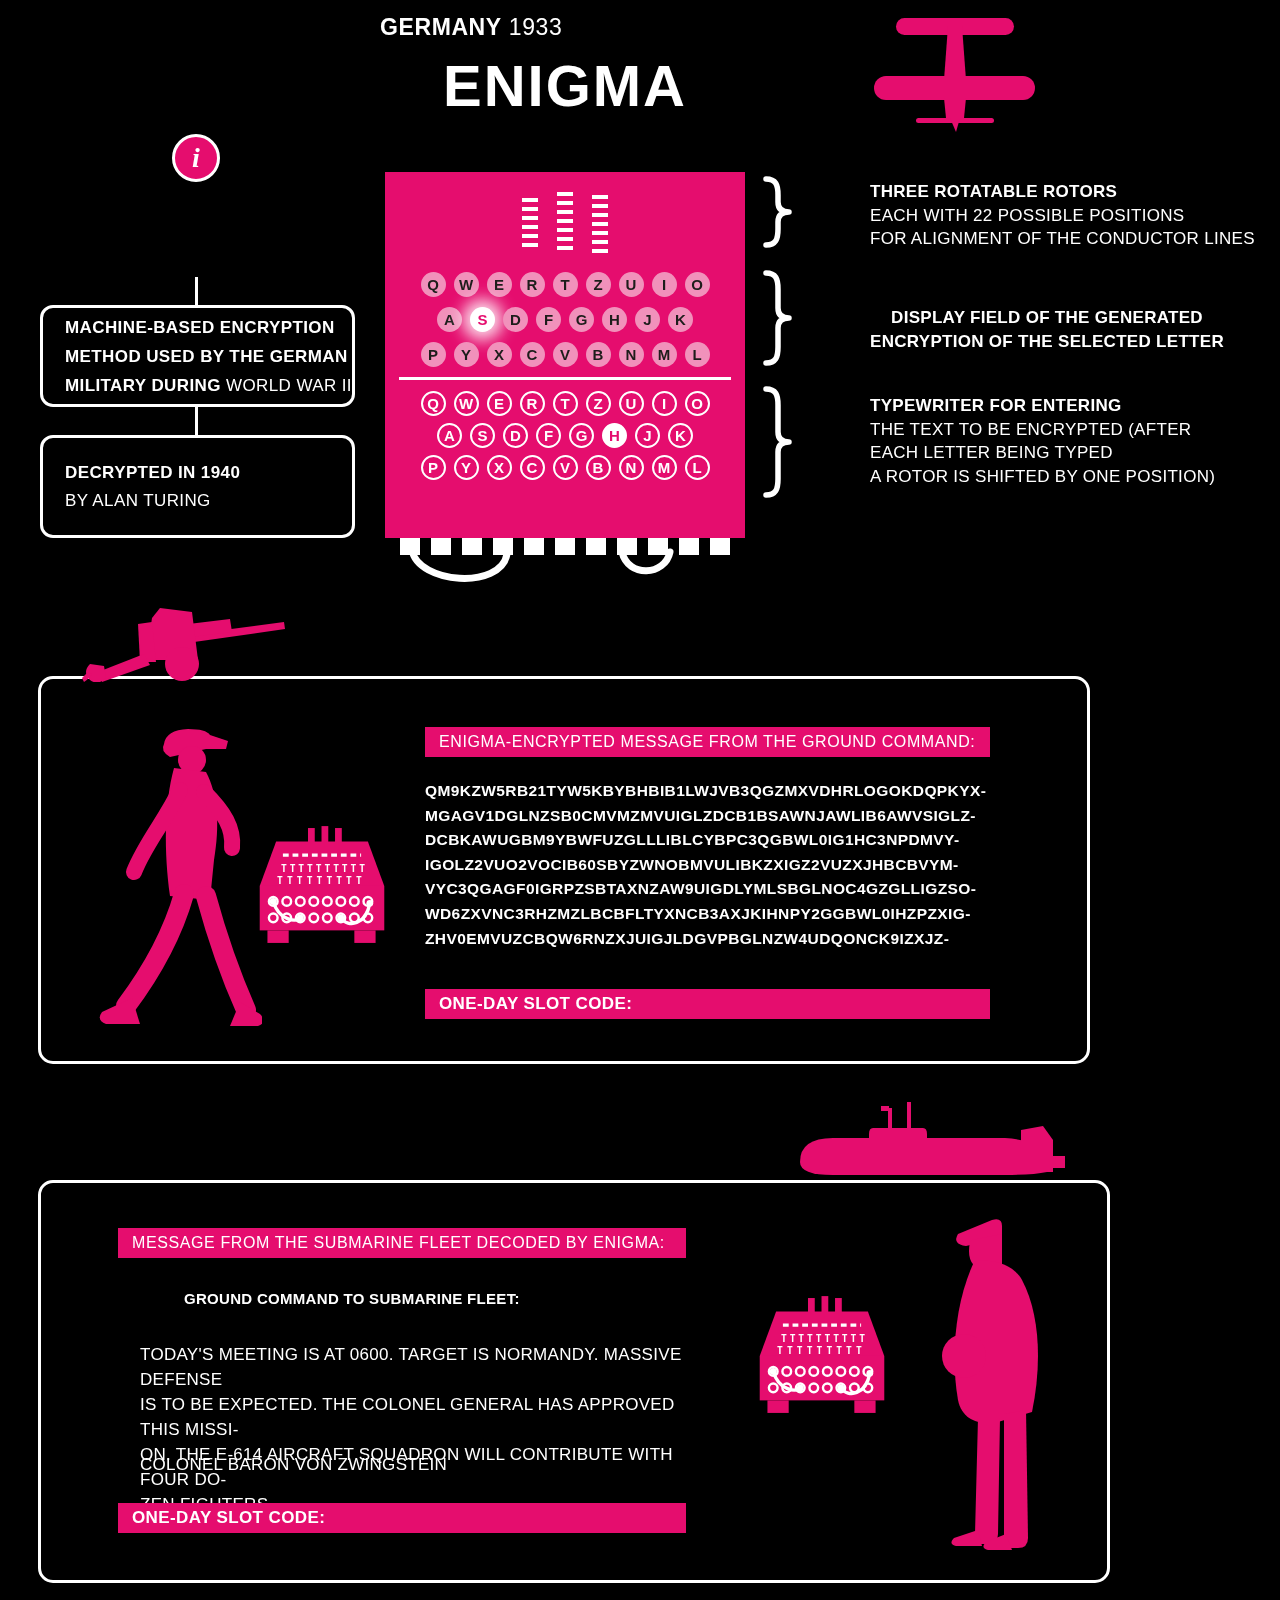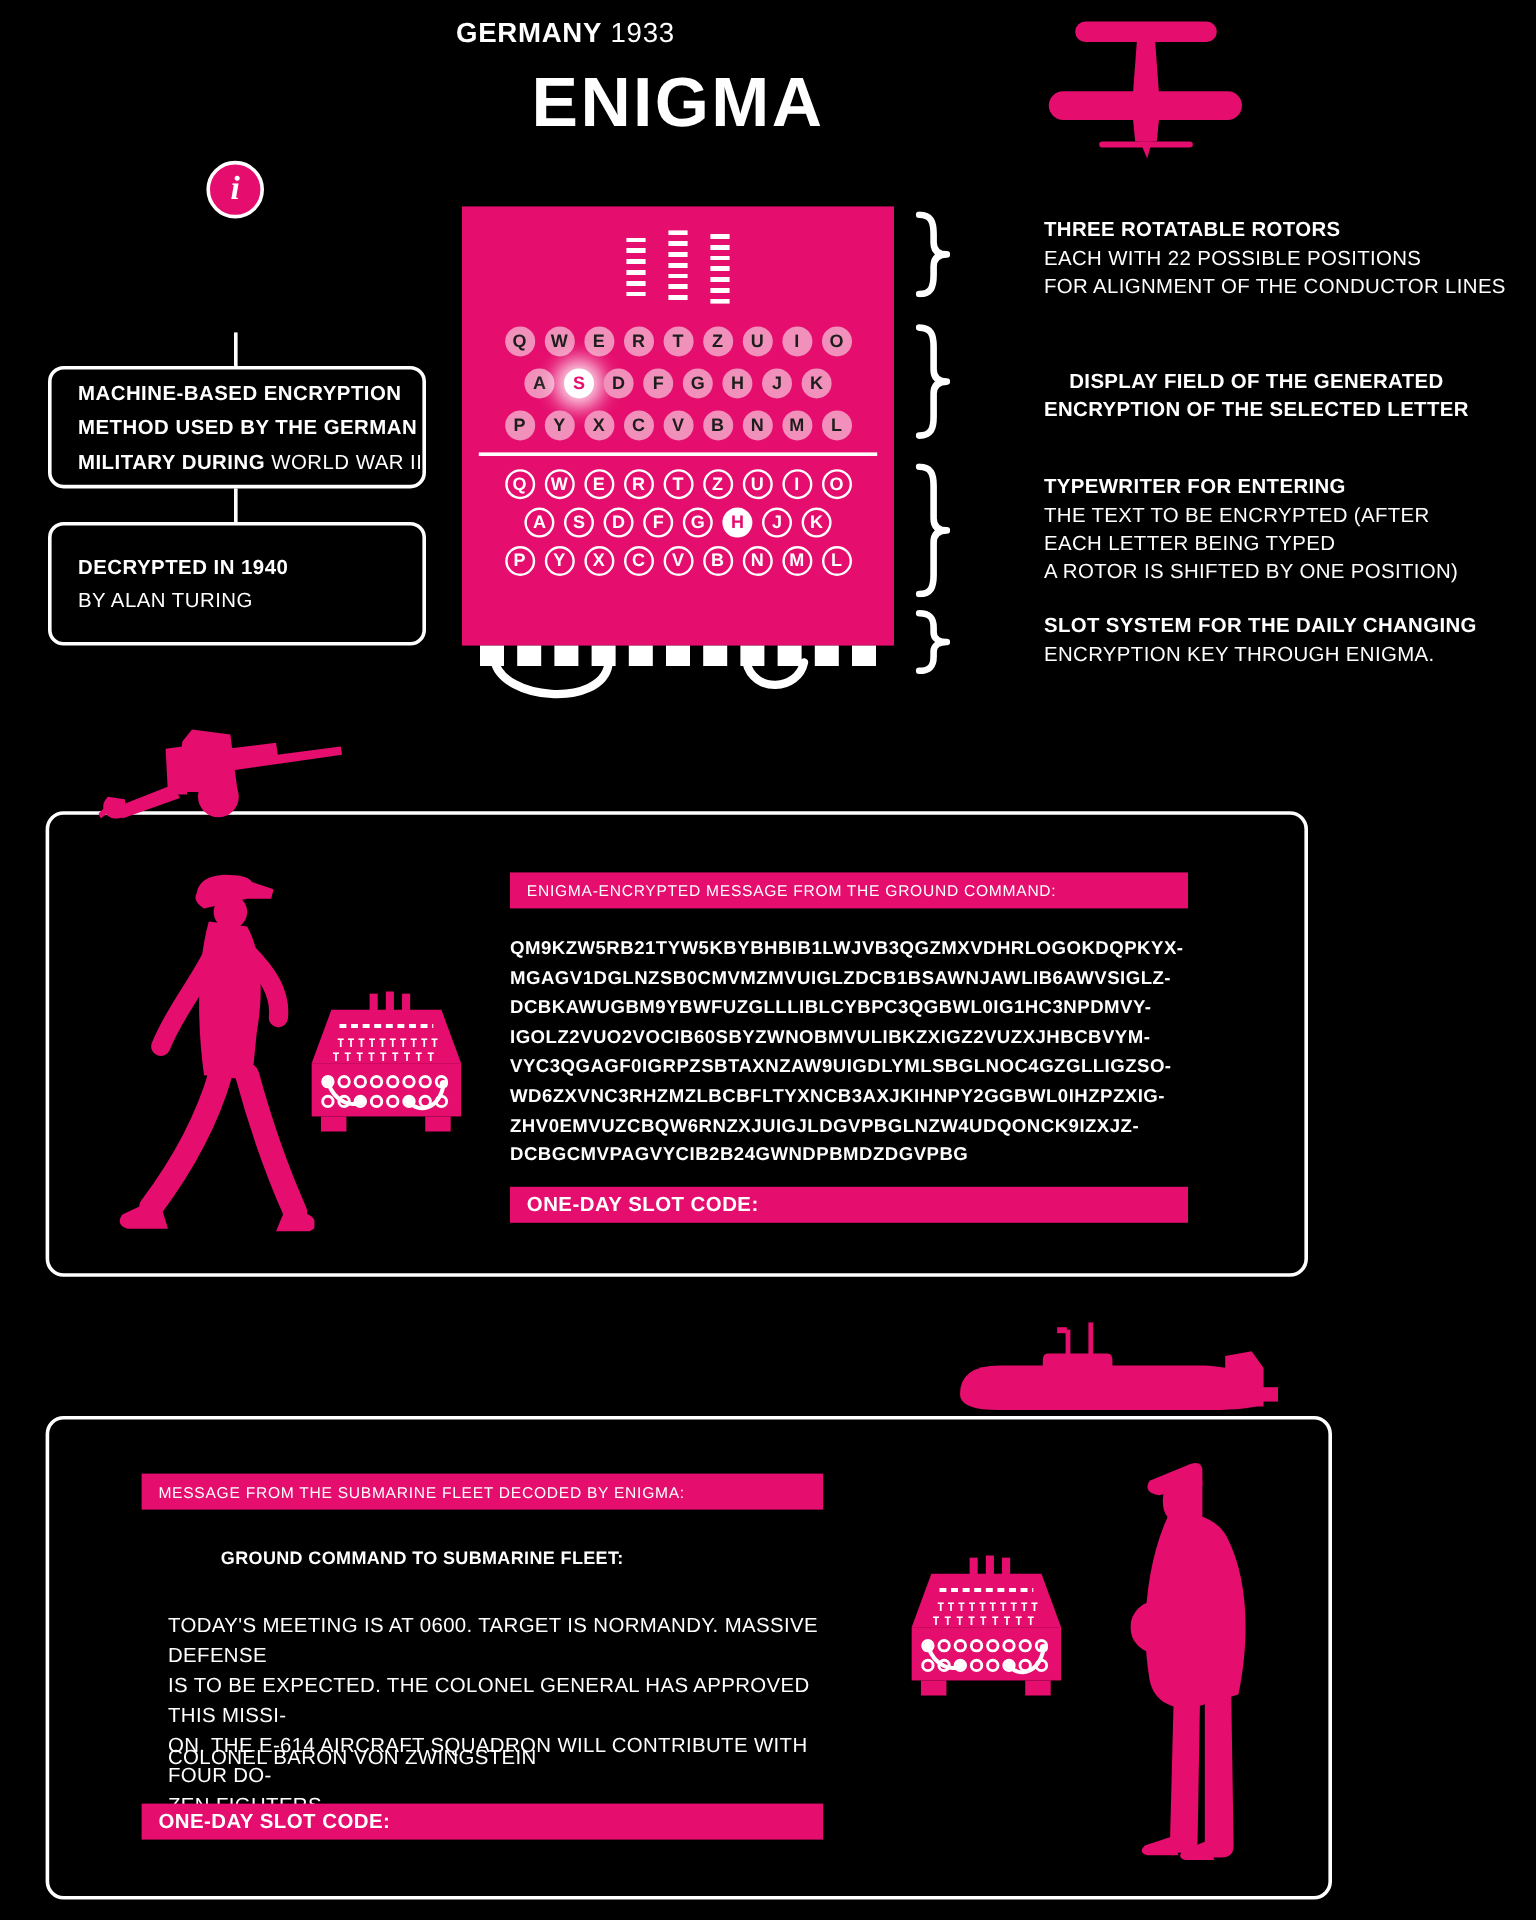--- a/index.html
+++ b/index.html
@@ -48,21 +48,21 @@
 
   
   .ann{position:absolute;left:762px;display:flex;gap:44px;}
   .ann .txt{margin-left:34px;font-size:17px;line-height:23.5px;letter-spacing:.3px;white-space:nowrap;}
   .ann-title{font-weight:700;}
   .brace{flex:none;}
 
   
   .section-box{position:absolute;border:3px solid #fff;border-radius:15px;background:#000;}
   .bar{position:absolute;background:var(--pink);height:30px;display:flex;align-items:center;padding-left:14px;
-       font-size:13px;letter-spacing:.6px;color:#fff;}
+       font-size:16px;letter-spacing:.6px;color:#fff;}
   .bar.bold{font-weight:700;letter-spacing:.4px;}
   .cipher{position:absolute;left:425px;top:779px;width:575px;font-size:15.5px;font-weight:700;
           line-height:24.6px;letter-spacing:.4px;}
   .msg-body{position:absolute;left:140px;top:1342px;width:560px;font-size:17px;line-height:25px;letter-spacing:.3px;}
   .salutation{position:absolute;left:136px;top:1290px;font-size:15px;font-weight:700;letter-spacing:.3px;margin-left:48px;}
   .signature{position:absolute;left:140px;top:1455px;font-size:17px;letter-spacing:.3px;}
 </style>
 </head>
 <body>
 
@@ -220,31 +220,20 @@
   <div class="ann" style="top:386px;">
     <svg class="brace" width="30" height="112" viewBox="0 0 30 112">
         <path d="M4 3 C14 3 16 9 16 19 L16 46 C16 53 20 56 27 56 C20 56 16 59 16 66 L16 93 C16 103 14 109 4 109" fill="none" stroke="#fff" stroke-width="5.5" stroke-linecap="round" stroke-linejoin="round"></path>
       </svg>
     <div class="txt" style="padding-top:8px;">
       <div class="ann-title">TYPEWRITER FOR ENTERING</div>
       <div>
           <div class="ann-line">THE TEXT TO BE ENCRYPTED (AFTER</div>
           <div class="ann-line">EACH LETTER BEING TYPED</div>
           <div class="ann-line">A ROTOR IS SHIFTED BY ONE POSITION)</div>
-        </div>
-    </div>
-  </div>
-  <div class="ann" style="top:508px;">
-    <svg class="brace" width="30" height="54" viewBox="0 0 30 54">
-        <path d="M4 3 C14 3 16 8 16 15 L16 19 C16 24 20 27 27 27 C20 27 16 30 16 35 L16 39 C16 46 14 51 4 51" fill="none" stroke="#fff" stroke-width="5.5" stroke-linecap="round" stroke-linejoin="round"></path>
-      </svg>
-    <div class="txt" style="padding-top:2px;">
-      <div class="ann-title">SLOT SYSTEM FOR THE DAILY CHANGING</div>
-      <div>
-          <div class="ann-line">ENCRYPTION KEY THROUGH ENIGMA.</div>
         </div>
     </div>
   </div>
 
   <div class="section-box" style="left:38px;top:676px;width:1052px;height:388px;"></div>
 
   <svg class="abs" style="left:82px;top:602px;" width="205" height="80" viewBox="0 0 205 80">
     <g fill="#e50d6e">
       <path d="M96 34 L202 20 L203 27 L98 42 Z"></path>
       <path d="M90 24 L148 17 L150 30 L92 37 Z"></path>
@@ -313,21 +302,20 @@
     <span>ENIGMA-ENCRYPTED MESSAGE FROM THE GROUND COMMAND:</span>
   </div>
   <div class="cipher">
       <div class="cipher-line">QM9KZW5RB21TYW5KBYBHBIB1LWJVB3QGZMXVDHRLOGOKDQPKYX-</div>
       <div class="cipher-line">MGAGV1DGLNZSB0CMVMZMVUIGLZDCB1BSAWNJAWLIB6AWVSIGLZ-</div>
       <div class="cipher-line">DCBKAWUGBM9YBWFUZGLLLIBLCYBPC3QGBWL0IG1HC3NPDMVY-</div>
       <div class="cipher-line">IGOLZ2VUO2VOCIB60SBYZWNOBMVULIBKZXIGZ2VUZXJHBCBVYM-</div>
       <div class="cipher-line">VYC3QGAGF0IGRPZSBTAXNZAW9UIGDLYMLSBGLNOC4GZGLLIGZSO-</div>
       <div class="cipher-line">WD6ZXVNC3RHZMZLBCBFLTYXNCB3AXJKIHNPY2GGBWL0IHZPZXIG-</div>
       <div class="cipher-line">ZHV0EMVUZCBQW6RNZXJUIGJLDGVPBGLNZW4UDQONCK9IZXJZ-</div>
-      <div class="cipher-line">DCBGCMVPAGVYCIB2B24GWNDPBMDZDGVPBG</div>
     </div>
   <div class="bar bold" style="left:425px;top:989px;width:565px;font-size:17px;">
     <span>ONE-DAY SLOT CODE:</span>
   </div>
 
   <svg class="abs" style="left:795px;top:1088px;" width="270" height="95" viewBox="0 0 270 95">
     <g fill="#e50d6e">
       <rect x="93" y="20" width="4" height="28"></rect>
       <rect x="112" y="14" width="4" height="34"></rect>
       <rect x="86" y="18" width="8" height="5"></rect>

